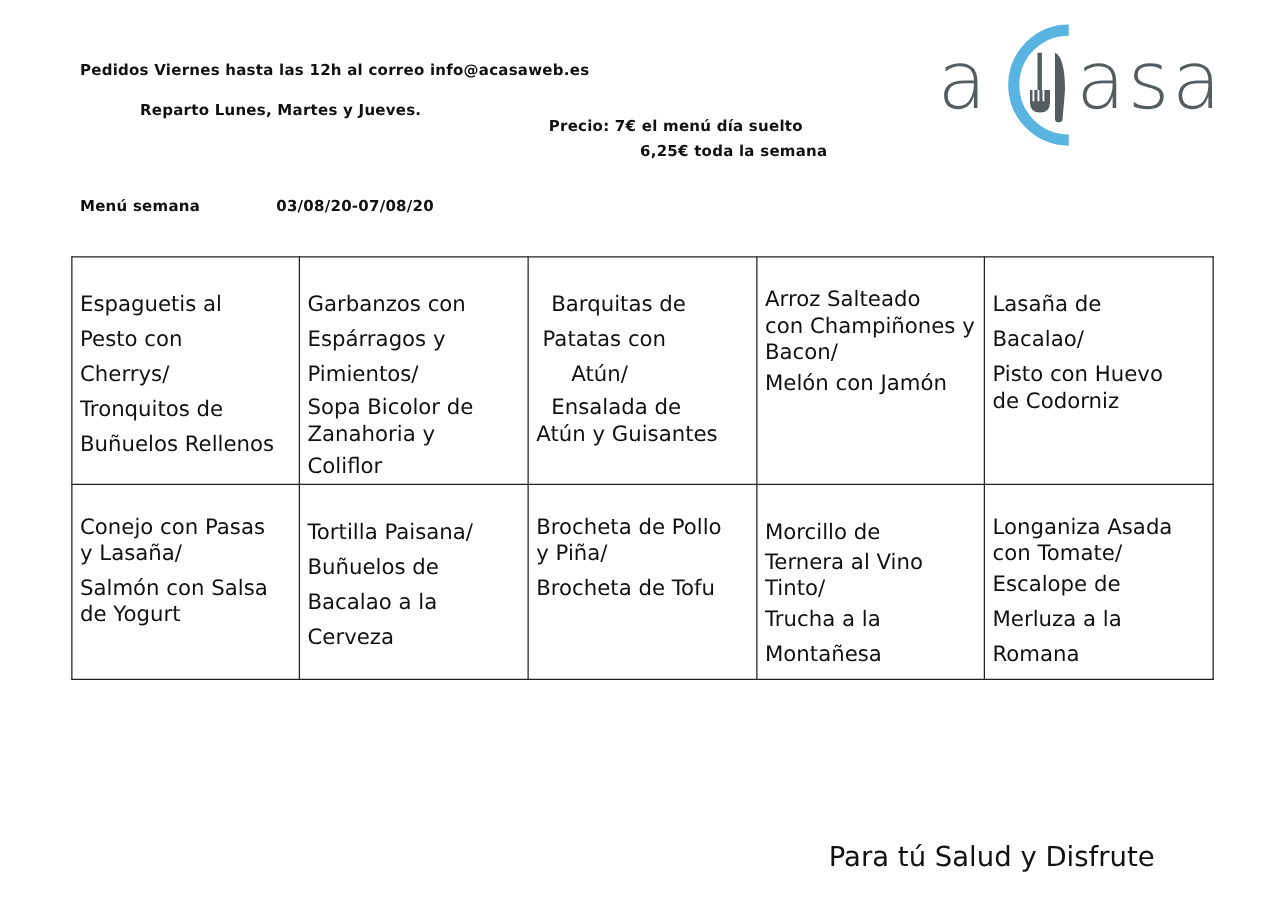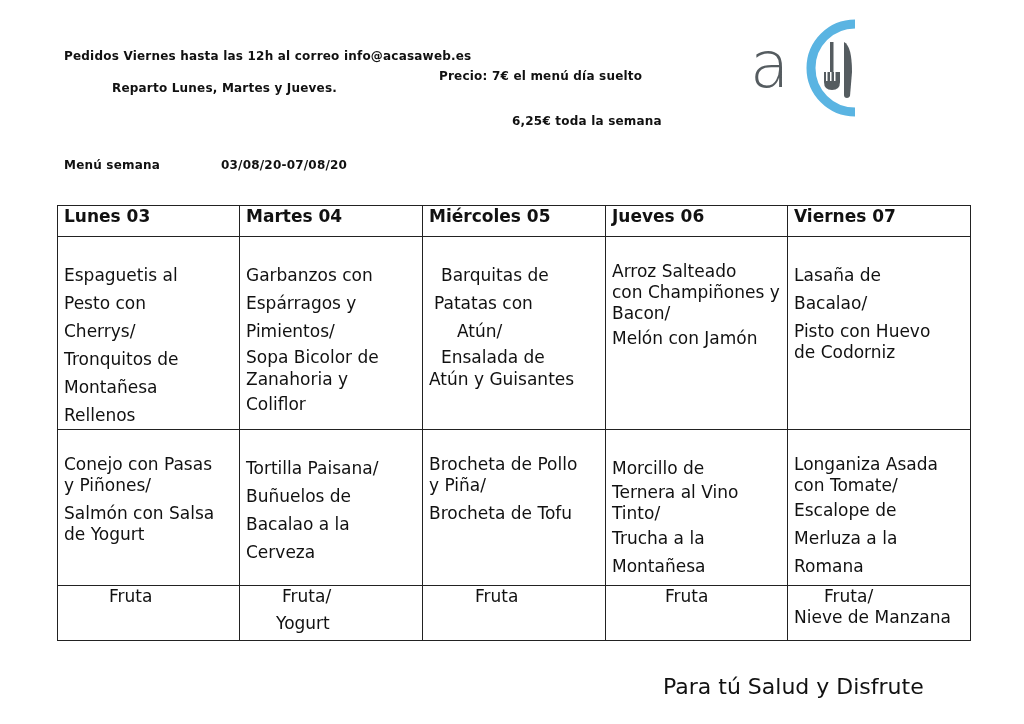--- a/index.html
+++ b/index.html
@@ -19,63 +19,57 @@
   table.menu tr.r3 td { height: 50px; line-height: 26px; }
   .tight { line-height: 21px; display: block; }
   .line { display: block; }
   #footer { position: absolute; left: 663px; top: 674px; font-size: 22px; white-space: nowrap; }
 </style>
 </head>
 <body>
 
 <div class="hdr" style="left:64px; top:49px;">Pedidos Viernes hasta las 12h al correo info@acasaweb.es</div>
 <div class="hdr" style="left:64px; top:81px;margin-left:48px;">Reparto Lunes, Martes y Jueves.</div>
-<div class="hdr" style="left:439px; top:69px;">Precio: 7€ el menú día suelto</div>
+<div class="hdr" style="left:439px; top:94px;">Precio: 7€ el menú día suelto</div>
 <div class="hdr" style="left:512px; top:114px;">6,25€ toda la semana</div>
 <div class="hdr" style="left:64px; top:158px;text-align:right;">Menú semana</div>
 <div class="hdr" style="left:221px; top:158px;">03/08/20-07/08/20</div>
 
 <div id="logo">
   <span class="logo-text" style="left:5px;">a</span>
   <svg style="position:absolute;left:58px;top:0;" width="70" height="100" viewBox="0 0 70 100">
     <path d="M52 6 A44 44 0 0 0 52 94" fill="none" stroke="#5ab4e2" stroke-width="9" stroke-linecap="butt"></path>
   </svg>
   <svg style="position:absolute;left:77px;top:24px;" width="34" height="56" viewBox="0 0 34 56">
     <rect x="8" y="0" width="3.5" height="30" fill="#555c60"></rect>
     <path d="M2 30 h16 v10 q0 8 -8 8 q-8 0 -8 -8 z" fill="#555c60"></path>
     <rect x="4" y="30" width="1.5" height="9" fill="#fff"></rect>
     <rect x="8" y="30" width="1.5" height="9" fill="#fff"></rect>
     <rect x="12" y="30" width="1.5" height="9" fill="#fff"></rect>
     <path d="M22 0 q8 4 8 30 l-2 24 q-1 2 -3 2 q-3 0 -3 -3 z" fill="#555c60"></path>
   </svg>
+  <span class="logo-text" style="left:116px;">asa</span>
 </div>
 
 <table class="menu">
   <colgroup>
     <col style="width:182px">
       <col style="width:183px">
       <col style="width:183px">
       <col style="width:182px">
       <col style="width:183px">
   </colgroup>
   <tbody>
-      <tr class="head">
-    <td>Lunes 03</td>
-    <td>Martes 04</td>
-    <td>Miércoles 05</td>
-    <td>Jueves 06</td>
-    <td>Viernes 07</td>
-  </tr>
   <tr class="r1">
     <td>
       <span class="line">Espaguetis al</span>
       <span class="line">Pesto con</span>
       <span class="line">Cherrys/</span>
       <span class="line">Tronquitos de</span>
-      <span class="line">Montañesa Rellenos</span>
+      <span class="line">Buñuelos Rellenos</span>
     </td>
     <td>
       <span class="line">Garbanzos con</span>
       <span class="line">Espárragos y</span>
       <span class="line">Pimientos/</span>
       <span class="line" style="line-height:24px">Sopa Bicolor de</span>
       <span class="line" style="line-height:21px">Zanahoria y</span>
       <span class="line">Coliflor</span>
     </td>
     <td>
@@ -94,21 +88,21 @@
     <td>
       <span class="line">Lasaña de</span>
       <span class="line">Bacalao/</span>
       <span class="tight" style="margin-top:4px">Pisto con Huevo</span>
       <span class="tight">de Codorniz</span>
     </td>
   </tr>
   <tr class="r2">
     <td>
       <span class="tight">Conejo con Pasas</span>
-      <span class="tight">y Piñones/</span>
+      <span class="tight">y Lasaña/</span>
       <span class="tight" style="margin-top:7px">Salmón con Salsa</span>
       <span class="tight">de Yogurt</span>
     </td>
     <td>
       <span class="line">Tortilla Paisana/</span>
       <span class="line">Buñuelos de</span>
       <span class="line">Bacalao a la</span>
       <span class="line">Cerveza</span>
     </td>
     <td>
@@ -124,35 +118,16 @@
       <span class="line">Montañesa</span>
     </td>
     <td>
       <span class="tight">Longaniza Asada</span>
       <span class="tight">con Tomate/</span>
       <span class="line">Escalope de</span>
       <span class="line">Merluza a la</span>
       <span class="line">Romana</span>
     </td>
   </tr>
-  <tr class="r3">
-    <td>
-      <span class="line" style="padding-left:45px;line-height:20px">Fruta</span>
-    </td>
-    <td>
-      <span class="line" style="padding-left:36px;line-height:20px">Fruta/</span>
-      <span class="line" style="padding-left:30px;line-height:34px">Yogurt</span>
-    </td>
-    <td>
-      <span class="line" style="padding-left:46px;line-height:20px">Fruta</span>
-    </td>
-    <td>
-      <span class="line" style="padding-left:53px;line-height:20px">Fruta</span>
-    </td>
-    <td>
-      <span class="line" style="padding-left:30px;line-height:20px">Fruta/</span>
-      <span class="line" style="line-height:22px">Nieve de Manzana</span>
-    </td>
-  </tr>
 </tbody>
   </table>
 
 <div id="footer">Para tú Salud y Disfrute</div>
 
 </body></html>

